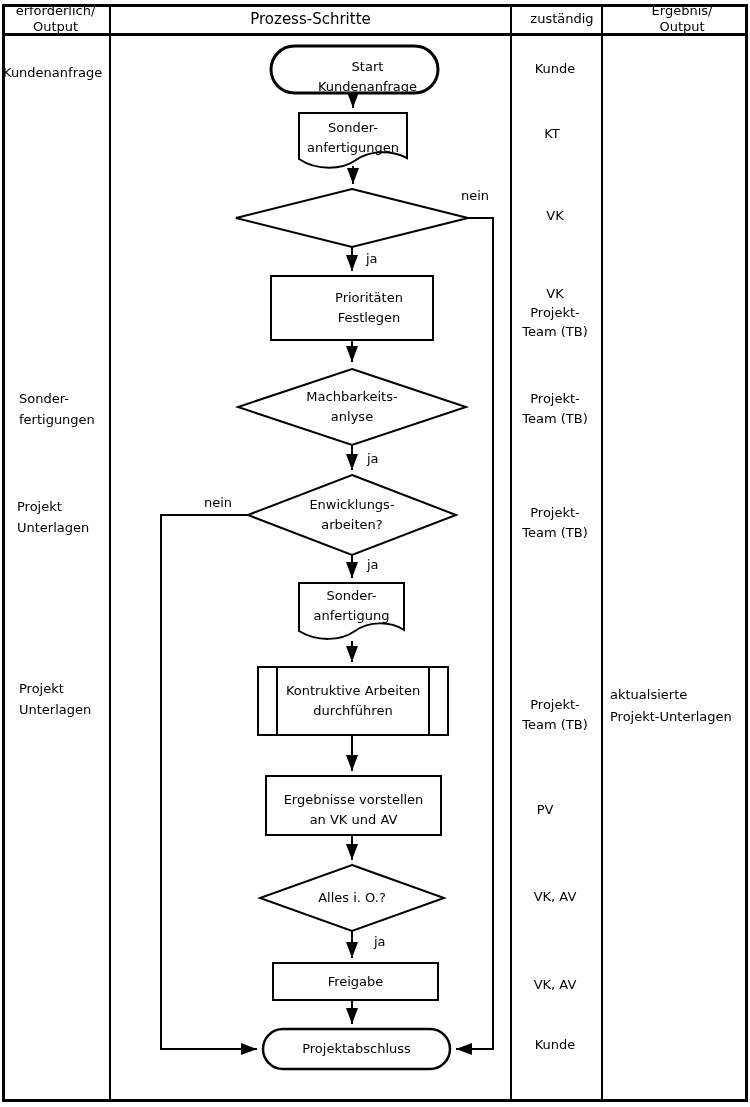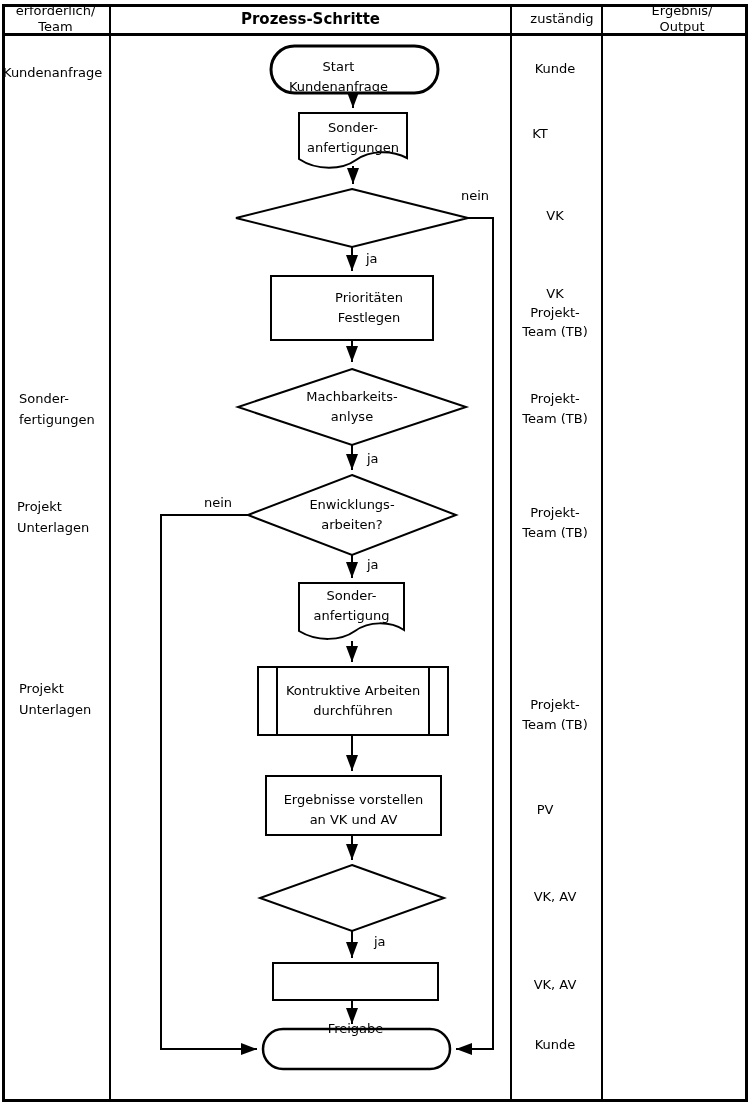--- a/index.html
+++ b/index.html
@@ -4,38 +4,38 @@
 <style>
   html,body{margin:0;padding:0;background:#fff;}
   .canvas{position:relative;width:750px;height:1107px;background:#fff;
           font-family:"DejaVu Sans","Liberation Sans",sans-serif;color:#000;overflow:hidden;}
   .frame{position:absolute;left:2px;top:4px;width:740px;height:1092px;border:3px solid #000;}
   .vline{position:absolute;top:4px;height:1098px;width:2px;background:#000;}
   .hline{position:absolute;left:2px;width:746px;height:3px;background:#000;}
   .lbl{position:absolute;font-size:13px;line-height:20px;white-space:pre-line;}
   .ctr{display:flex;align-items:center;justify-content:center;text-align:center;}
   .hdr{font-size:13px;line-height:16px;}
-  .hdr-bold{font-weight:bold;font-size:15px;}
+  .hdr-bold{font-weight:normal;font-size:15px;}
   svg.flow{position:absolute;left:0;top:0;}
   svg .shape{fill:#fff;stroke:#000;stroke-width:2px;}
   svg .edge{fill:none;stroke:#000;stroke-width:2px;}
 </style>
 </head>
 <body>
 
 <div class="canvas">
 
   <div class="frame"></div>
   <div class="vline" style="left:109px"></div>
   <div class="vline" style="left:510px"></div>
   <div class="vline" style="left:601px"></div>
   <div class="hline" style="top:33px"></div>
 
   <div class="lbl ctr hdr" style="left:2px;top:4px;width:107px;height:30px">erforderlich/
-Team</div>
+Output</div>
   <div class="lbl ctr hdr hdr-bold" style="left:111px;top:4px;width:399px;height:30px">Prozess-Schritte</div>
   <div class="lbl ctr hdr" style="left:512px;top:4px;width:100px;height:30px">zuständig</div>
   <div class="lbl ctr hdr" style="left:603px;top:4px;width:158px;height:30px">Ergebnis/
 Output</div>
 
   <svg class="flow" width="750" height="1107" viewBox="0 0 750 1107">
     <defs>
       <marker id="arrow" markerWidth="9" markerHeight="7" refX="8" refY="3" orient="auto" markerUnits="strokeWidth">
         <path d="M0,0 L8,3 L0,6 Z" fill="#000"></path>
       </marker>
@@ -64,64 +64,68 @@
     <path class="edge" d="M352,555 V578" marker-end="url(#arrow)"></path>
     <path class="edge" d="M352,641 V662" marker-end="url(#arrow)"></path>
     <path class="edge" d="M352,735 V771" marker-end="url(#arrow)"></path>
     <path class="edge" d="M352,835 V860" marker-end="url(#arrow)"></path>
     <path class="edge" d="M352,931 V958" marker-end="url(#arrow)"></path>
     <path class="edge" d="M352,1000 V1024" marker-end="url(#arrow)"></path>
     <path class="edge" d="M466,218 H493 V1049 H456" marker-end="url(#arrow)"></path>
     <path class="edge" d="M250,515 H161 V1049 H257" marker-end="url(#arrow)"></path>
   </svg>
 
-  <div class="lbl ctr" style="left:255px;top:46px;width:167px;height:62px">Start
+  <div class="lbl ctr" style="left:284px;top:46px;width:167px;height:62px">Start
 Kundenanfrage</div>
   <div class="lbl ctr" style="left:299px;top:113px;width:108px;height:50px">Sonder-
 anfertigungen</div>
   <div class="lbl ctr" style="left:271px;top:276px;width:196px;height:64px">Prioritäten
 Festlegen</div>
   <div class="lbl ctr" style="left:248px;top:475px;width:208px;height:80px">Enwicklungs-
 arbeiten?</div>
   <div class="lbl ctr" style="left:238px;top:369px;width:228px;height:76px">Machbarkeits-
 anlyse</div>
   <div class="lbl ctr" style="left:299px;top:581px;width:105px;height:50px">Sonder-
 anfertigung</div>
   <div class="lbl ctr" style="left:258px;top:667px;width:190px;height:68px">Kontruktive Arbeiten
 durchführen</div>
   <div class="lbl ctr" style="left:266px;top:776px;width:175px;height:68px">Ergebnisse vorstellen
 an VK und AV</div>
-  <div class="lbl ctr" style="left:273px;top:1010px;width:165px;height:37px">Freigabe</div>
+  <div class="lbl ctr" style="left:260px;top:865px;width:184px;height:66px">Alles i. O.?</div>
+  <div class="lbl ctr" style="left:273px;top:963px;width:165px;height:37px">Freigabe</div>
+  <div class="lbl ctr" style="left:263px;top:1029px;width:187px;height:40px">Projektabschluss</div>
 
   <div class="lbl" style="left:366px;top:249px">ja</div>
   <div class="lbl" style="left:367px;top:449px">ja</div>
   <div class="lbl" style="left:367px;top:555px">ja</div>
   <div class="lbl" style="left:374px;top:932px">ja</div>
   <div class="lbl" style="left:461px;top:186px">nein</div>
   <div class="lbl" style="left:204px;top:493px">nein</div>
 
   <div class="lbl" style="left:3px;top:62px;line-height:21px">Kundenanfrage</div>
   <div class="lbl" style="left:19px;top:388px;line-height:21px">Sonder-
 fertigungen</div>
   <div class="lbl" style="left:17px;top:496px;line-height:21px">Projekt
 Unterlagen</div>
   <div class="lbl" style="left:19px;top:678px;line-height:21px">Projekt
 Unterlagen</div>
 
   <div class="lbl ctr" style="left:510px;top:59px;width:90px;height:20px">Kunde</div>
-  <div class="lbl ctr" style="left:498px;top:124px;width:84px;height:20px">KT</div>
+  <div class="lbl ctr" style="left:510px;top:124px;width:84px;height:20px">KT</div>
   <div class="lbl ctr" style="left:510px;top:206px;width:90px;height:20px">VK</div>
   <div class="lbl ctr" style="left:510px;top:283px;width:90px;height:58px;line-height:19px">VK
 Projekt-
 Team (TB)</div>
   <div class="lbl ctr" style="left:510px;top:388px;width:90px;height:41px;line-height:20px">Projekt-
 Team (TB)</div>
   <div class="lbl ctr" style="left:510px;top:502px;width:90px;height:41px;line-height:20px">Projekt-
 Team (TB)</div>
   <div class="lbl ctr" style="left:510px;top:694px;width:90px;height:41px;line-height:20px">Projekt-
 Team (TB)</div>
   <div class="lbl ctr" style="left:510px;top:800px;width:70px;height:20px">PV</div>
   <div class="lbl ctr" style="left:510px;top:887px;width:90px;height:20px">VK, AV</div>
   <div class="lbl ctr" style="left:510px;top:975px;width:90px;height:20px">VK, AV</div>
   <div class="lbl ctr" style="left:510px;top:1035px;width:90px;height:20px">Kunde</div>
 
+  <div class="lbl" style="left:610px;top:684px;line-height:22px">aktualsierte
+Projekt-Unterlagen</div>
 
 </div>
 
 </body></html>

